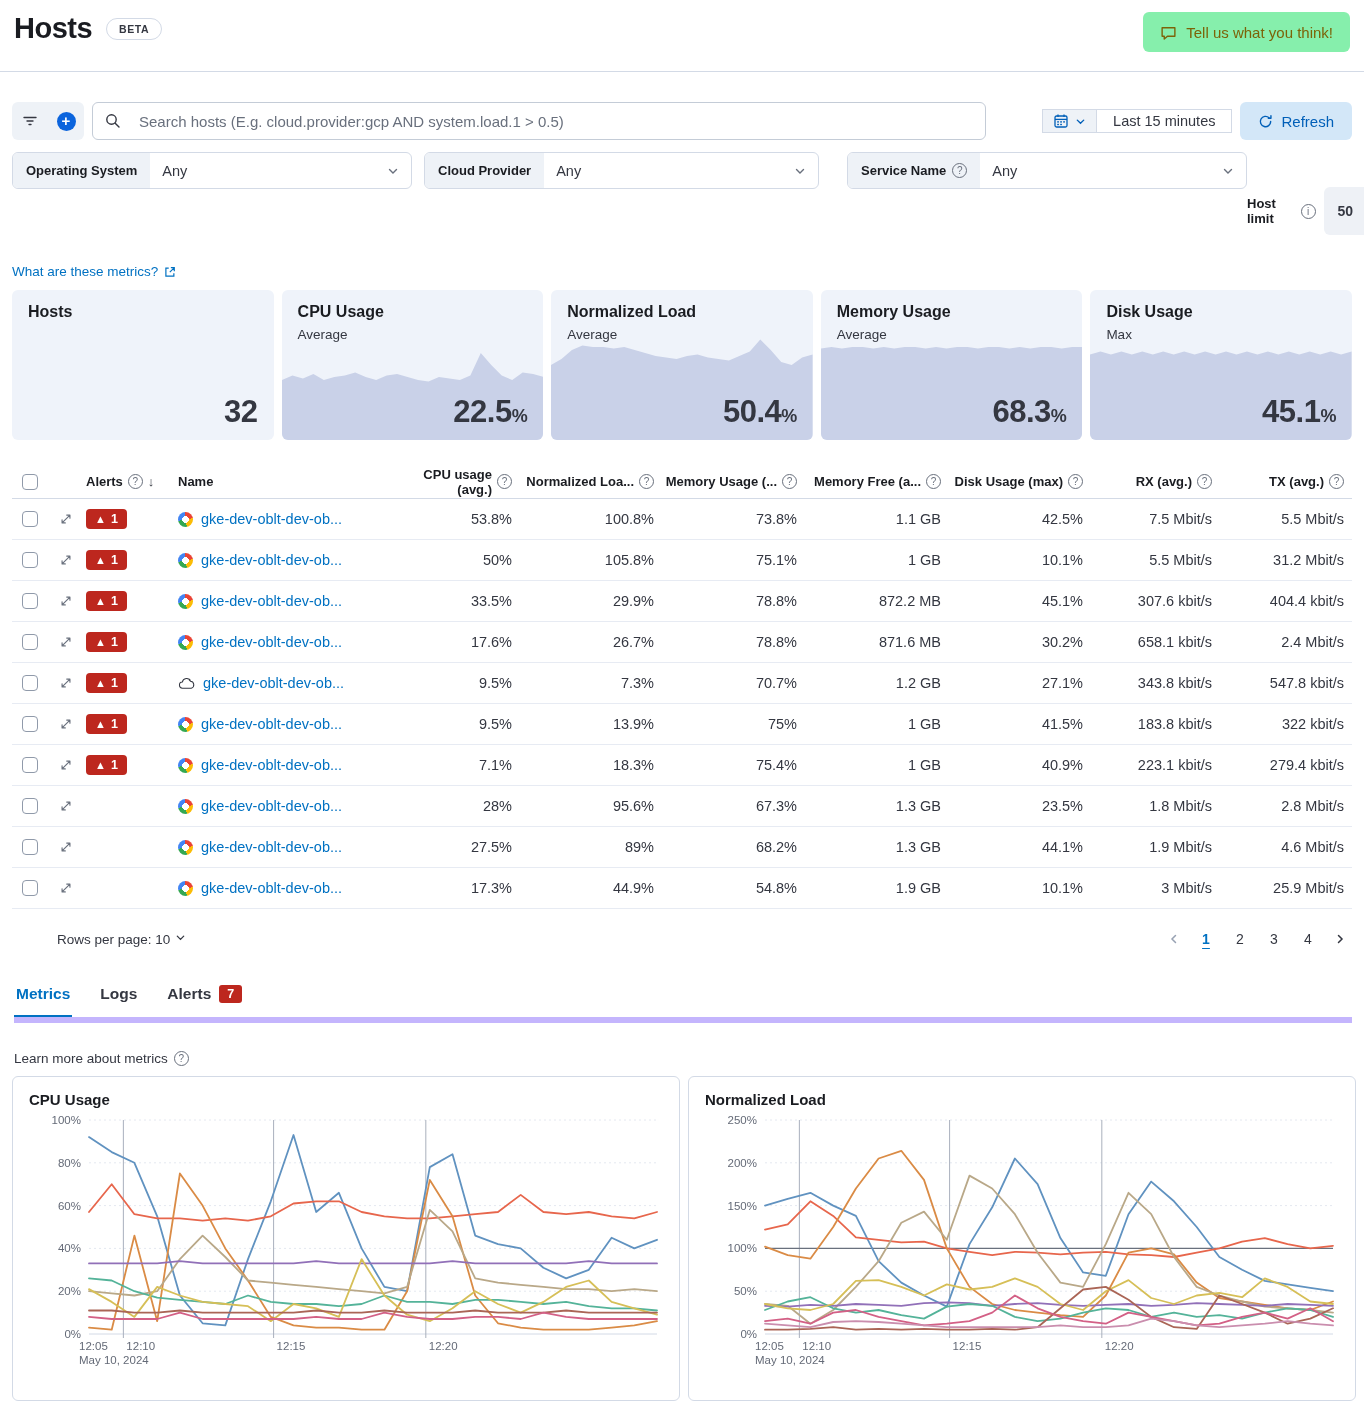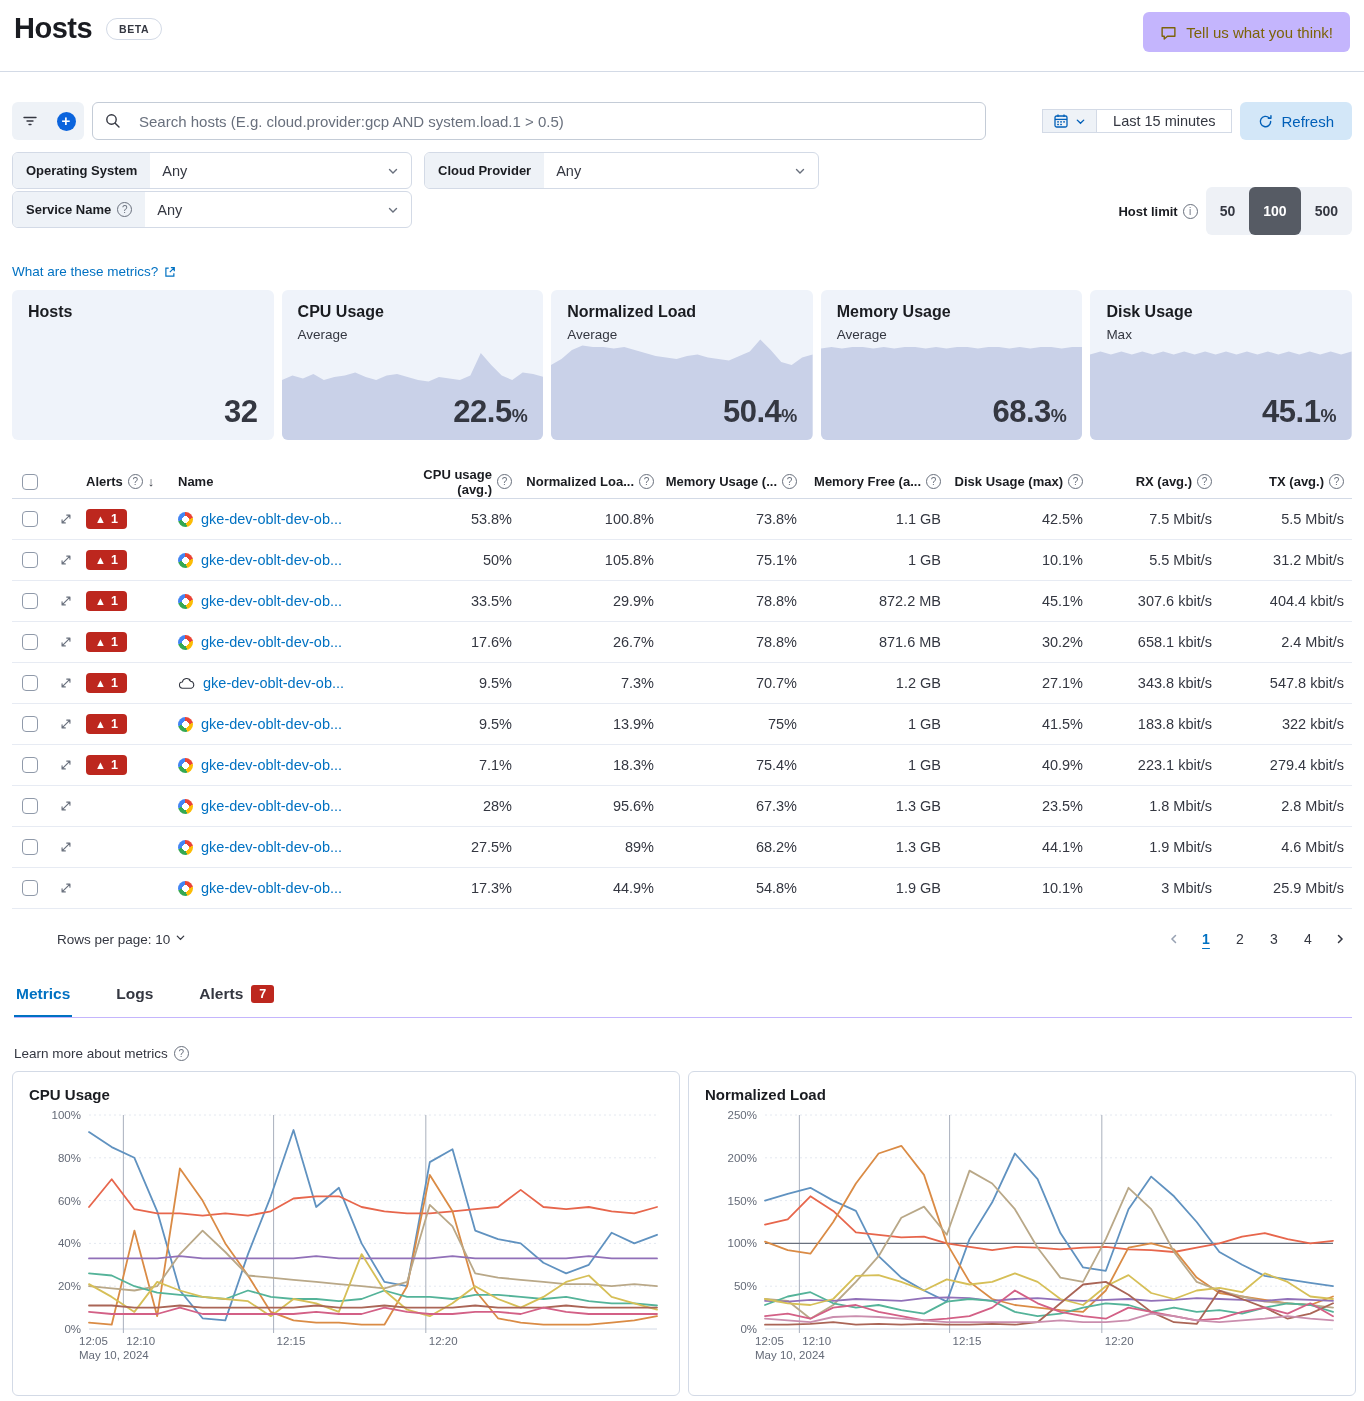--- a/index.html
+++ b/index.html
@@ -5,39 +5,39 @@
   * { box-sizing: border-box; margin: 0; padding: 0; }
   html,body { width:1364px; height:1401px; overflow:hidden; background:#fff;
     font-family:"Liberation Sans", sans-serif; color:#343741; }
   .page { width:1364px; height:1401px; position:relative; }
 
   
   .page-header { display:flex; align-items:flex-start; justify-content:space-between; padding:12px 14px 0 14px; height:60px; }
   .title-wrap { display:flex; align-items:center; gap:14px; }
   h1 { font-size:29px; font-weight:700; color:#1a1c21; letter-spacing:-0.5px; }
   .beta-badge { border:1px solid #d3dae6; border-radius:14px; padding:4px 12px; font-size:10.5px; font-weight:700; letter-spacing:0.6px; color:#343741; background:#fff; }
-  .feedback-btn { display:flex; align-items:center; gap:9px; background:#c4b5fd; color:#7c6308; border:none; border-radius:6px; height:40px; padding:0 17px; font-size:15px; font-weight:500; font-family:inherit; cursor:pointer; }
+  .feedback-btn { display:flex; align-items:center; gap:9px; background:#86efac; color:#7c6308; border:none; border-radius:6px; height:40px; padding:0 17px; font-size:15px; font-weight:500; font-family:inherit; cursor:pointer; }
   .hdr-divider { border-bottom:1px solid #d3dae6; margin-top:11px; }
 
   
   .controls { padding:0 12px; }
   .search-row { display:flex; align-items:center; gap:8px; margin-top:30px; }
   .icon-group { display:flex; background:#eef2f7; border-radius:6px; height:38px; }
   .icon-btn { width:36px; height:38px; display:flex; align-items:center; justify-content:center; background:transparent; border:none; cursor:pointer; }
   .plus-circle { width:19px; height:19px; border-radius:50%; background:#0b64dd; color:#fff; font-size:15px; line-height:18px; text-align:center; font-weight:700; }
   .search-box { flex:1; display:flex; align-items:center; height:38px; border:1px solid #c4ccd7; border-radius:6px; background:#fff; padding:0 12px; gap:18px; }
   .search-box input { border:none; outline:none; flex:1; font-size:15px; font-family:inherit; color:#343741; background:transparent; }
   .search-box input::placeholder { color:#69707d; }
   .date-group { display:flex; align-items:center; border:1px solid #d3dae6; border-radius:0; height:24px; overflow:hidden;margin-left:48px; }
   .date-left { display:flex; align-items:center; gap:6px; background:#eef2f7; padding:0 10px; height:100%; border-right:1px solid #d3dae6; cursor:pointer; }
   .date-label { padding:0 16px; font-size:14.5px; color:#343741; cursor:pointer; white-space:nowrap; }
   .refresh-btn { display:flex; align-items:center; gap:8px; background:#d3e7f8; color:#005fb8; border:none; border-radius:6px; height:38px; padding:0 18px; font-size:15px; font-weight:500; font-family:inherit; cursor:pointer; }
 
   .filters-area { display:flex; justify-content:space-between; margin-top:12px; }
-  .filters-left { display:flex; flex-direction:column; gap:2px;text-align:right; }
+  .filters-left { display:flex; flex-direction:row; gap:28px;text-align:right; }
   .filters-r1 { display:flex; gap:12px; }
   .filter-group { display:flex; align-items:center; border:1px solid #d3dae6; border-radius:6px; height:37px; overflow:hidden; background:#fff; }
   .filter-label { display:flex; align-items:center; gap:6px; background:#eef2f7; height:100%; padding:0 13px; font-size:13px; font-weight:700; color:#1a1c21; white-space:nowrap; }
   .filter-value { display:flex; align-items:center; justify-content:space-between; padding:0 12px; font-size:14.5px; color:#343741; }
   .fg-os { width:400px; } .fg-cloud { width:395px; } .fg-svc { width:400px; }
   .host-limit { display:flex; align-items:center; gap:8px; margin-top:35px; }
   .host-limit-label { font-size:13px; font-weight:700; color:#1a1c21; display:flex; align-items:center; gap:5px; }
   .seg-group { display:flex; background:#eef1f6; border-radius:6px; overflow:hidden; }
   .seg-btn { border:none; background:transparent; font-family:inherit; font-size:14px; font-weight:700; color:#343741; padding:16px 14px; cursor:pointer; }
   .seg-btn.active { background:#565b64; color:#fff; border-radius:6px; }
@@ -75,21 +75,21 @@
 
   
   .pagination-row { display:flex; justify-content:space-between; align-items:center; margin:16px 12px 0 12px; }
   .rpp { font-size:13.5px; color:#343741; display:flex; align-items:flex-start; gap:5px; cursor:pointer;margin-left:45px; }
   .pages { display:flex; align-items:center; gap:6px; }
   .page-btn { min-width:28px; height:28px; border:none; background:none; font-family:inherit; font-size:14px; color:#343741; cursor:pointer; }
   .page-btn.active { color:#0071c2; font-weight:700; text-decoration:underline; text-underline-offset:4px; }
   .page-chev { width:24px; height:24px; border:none; background:none; cursor:pointer; display:flex; align-items:center; justify-content:center; }
 
   
-  .tabs-row { display:flex; gap:42px; margin:26px 12px 0 14px; border-bottom:1px solid #c4b5fd; }
+  .tabs-row { display:flex; gap:26px; margin:26px 12px 0 14px; border-bottom:6px solid #c4b5fd; }
   .tab { display:flex; align-items:center; gap:8px; font-size:15.5px; font-weight:700; color:#343741; padding:6px 2px 12px 2px; cursor:pointer; border-bottom:2px solid transparent; }
   .tab.active { color:#0071c2; border-bottom-color:#0071c2; }
   .tab-badge { background:#bd271e; color:#fff; font-size:12.5px; font-weight:700; border-radius:3px; padding:2px 8px; }
 
   .learn-row { margin:28px 12px 0 14px; font-size:13.5px; color:#343741; display:flex; align-items:center; gap:6px; }
 
   
   .charts-row { display:flex; gap:8px; margin:10px 12px 0 12px; }
   .chart-panel { flex:1; border:1px solid #d3dae6; border-radius:6px; background:#fff; height:325px; padding:14px 16px; }
   .chart-title { font-size:15px; font-weight:700; color:#1a1c21; margin-bottom:4px; }

